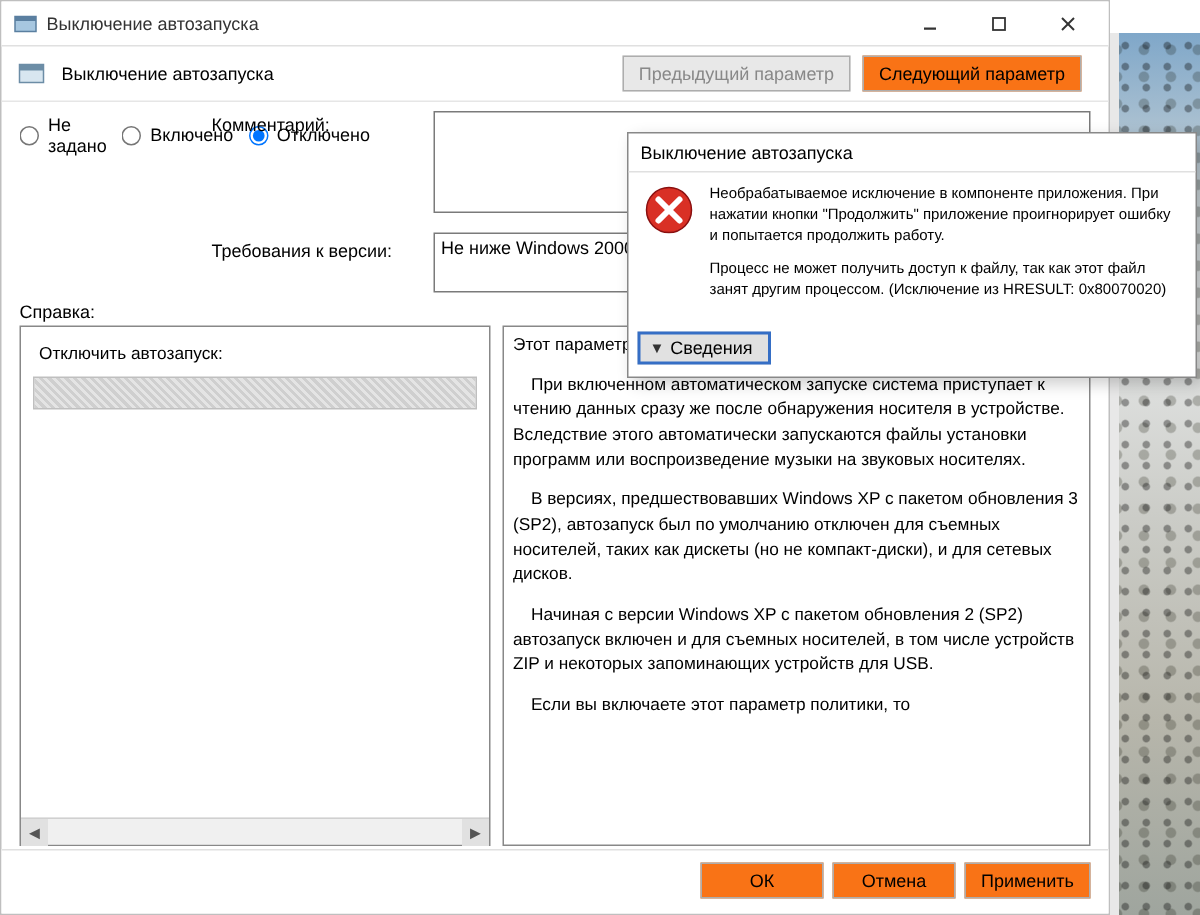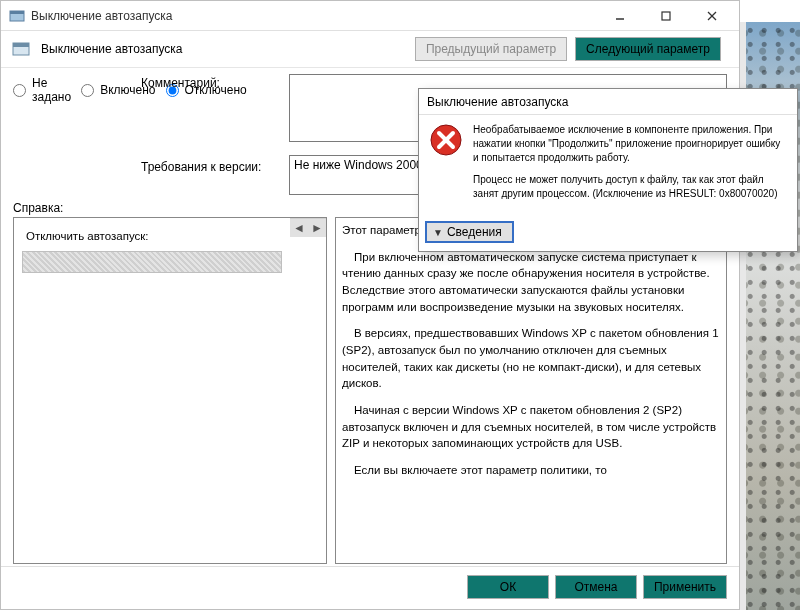--- a/index.html
+++ b/index.html
@@ -64,21 +64,21 @@
     display: flex; align-items: center;
     padding: 6px 10px;
     gap: 10px;
   }
   .header-icon { width: 20px; height: 20px; }
   .header-title { flex: 1; font-size: 12px; color: #000; }
   .nav-buttons { display: flex; gap: 8px; padding-right: 8px; }
   .btn {
     height: 24px;
     min-width: 82px;
-    background: #0f766e;
+    background: #f97316;
     border: 1px solid #adadad;
     font-family: inherit; font-size: 12px;
     padding: 0 10px;
     color: #000;
     display: inline-flex; align-items: center; justify-content: center;
   }
   .btn:disabled { color: #888; background: #e8e8e8; }
   .btn.big { min-width: 140px; }
 
   .hr { height: 1px; background: #e6e6e6; }
@@ -128,21 +128,21 @@
     gap: 8px;
     padding: 0 12px 2px 12px;
     flex: 1;
     min-height: 0;
   }
   .panel-outer {
     border: 1px solid #888;
     background: #fff;
     position: relative;
   }
-  .panel-left { width: 314px; display:flex; flex-direction:row; }
+  .panel-left { width: 314px; display:flex; flex-direction:column; }
   .panel-right { flex: 1; display:flex; flex-direction:column; }
   .panel-body {
     flex:1;
     overflow-y: scroll;
     padding: 4px 6px;
     line-height: 1.45;
     font-size: 11.5px;
   }
   .left-head {
     padding: 6px 6px 2px 6px;
@@ -317,21 +317,21 @@
         <span class="arrow">◄</span>
         <span class="track"></span>
         <span class="arrow">►</span>
       </div>
     </div>
 
     <div class="panel-outer panel-right">
       <div class="panel-body">
         <p class="help first">Этот параметр политики позволяет выключить функцию автозапуска.</p>
         <p class="help">При включенном автоматическом запуске система приступает к чтению данных сразу же после обнаружения носителя в устройстве. Вследствие этого автоматически запускаются файлы установки программ или воспроизведение музыки на звуковых носителях.</p>
-        <p class="help">В версиях, предшествовавших Windows XP с пакетом обновления 1 (SP2), автозапуск был по умолчанию отключен для съемных носителей, таких как дискеты (но не компакт-диски), и для сетевых дисков.</p>
+        <p class="help">В версиях, предшествовавших Windows XP с пакетом обновления 3 (SP2), автозапуск был по умолчанию отключен для съемных носителей, таких как дискеты (но не компакт-диски), и для сетевых дисков.</p>
         <p class="help">Начиная с версии Windows XP с пакетом обновления 2 (SP2) автозапуск включен и для съемных носителей, в том числе устройств ZIP и некоторых запоминающих устройств для USB.</p>
         <p class="help">Если вы включаете этот параметр политики, то</p>
       </div>
     </div>
 
   </div>
 
   <div class="footer">
     <button class="btn">ОК</button>
     <button class="btn">Отмена</button>

